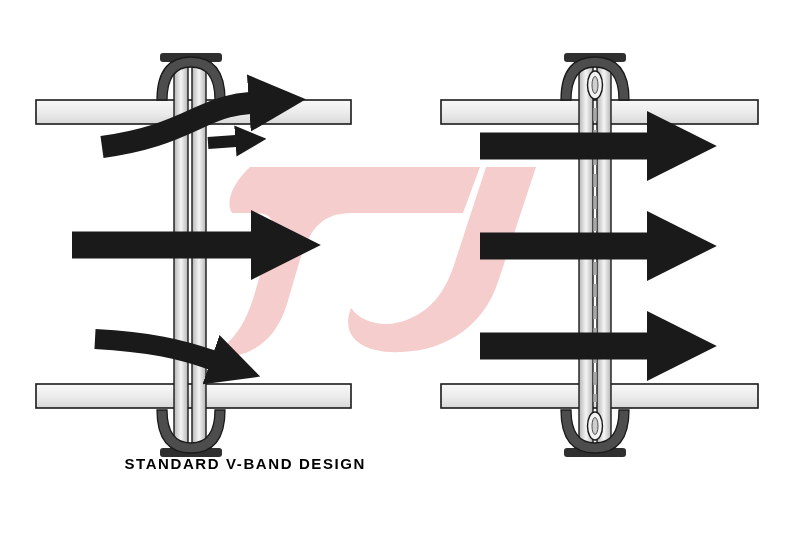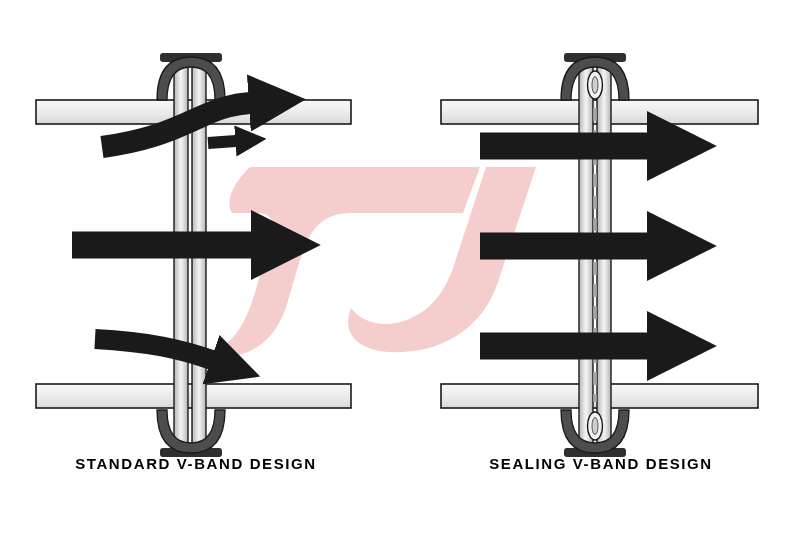--- a/index.html
+++ b/index.html
@@ -16,21 +16,21 @@
     position: absolute;
     top: 455px;
     width: 340px;
     text-align: center;
     font-weight: 700;
     font-size: 15px;
     letter-spacing: 1.6px;
     color: #000000;
     white-space: nowrap;
   }
-  .caption.left  { left: 26px; }
+  .caption.left  { left: 26px; text-align: right; }
   .caption.right { left: 431px; }
 </style>
 </head>
 <body>
 
 <div class="stage">
 
   <svg width="800" height="533" viewBox="0 0 800 533">
     <defs>
       <linearGradient id="plateGrad" x1="0" y1="0" x2="1" y2="0">
@@ -113,15 +113,14 @@
 
       <g stroke="#1a1a1a" fill="none">
         <path d="M480,146 L648,146" stroke-width="27" marker-end="url(#ah)"></path>
         <path d="M480,246 L648,246" stroke-width="27" marker-end="url(#ah)"></path>
         <path d="M480,346 L648,346" stroke-width="27" marker-end="url(#ah)"></path>
       </g>
     </g>
   </svg>
 
   <div class="caption left">STANDARD V-BAND DESIGN</div>
-  <div class="caption right">SEALING V-BAND DESIGN</div>
 
 </div>
 
 </body></html>

